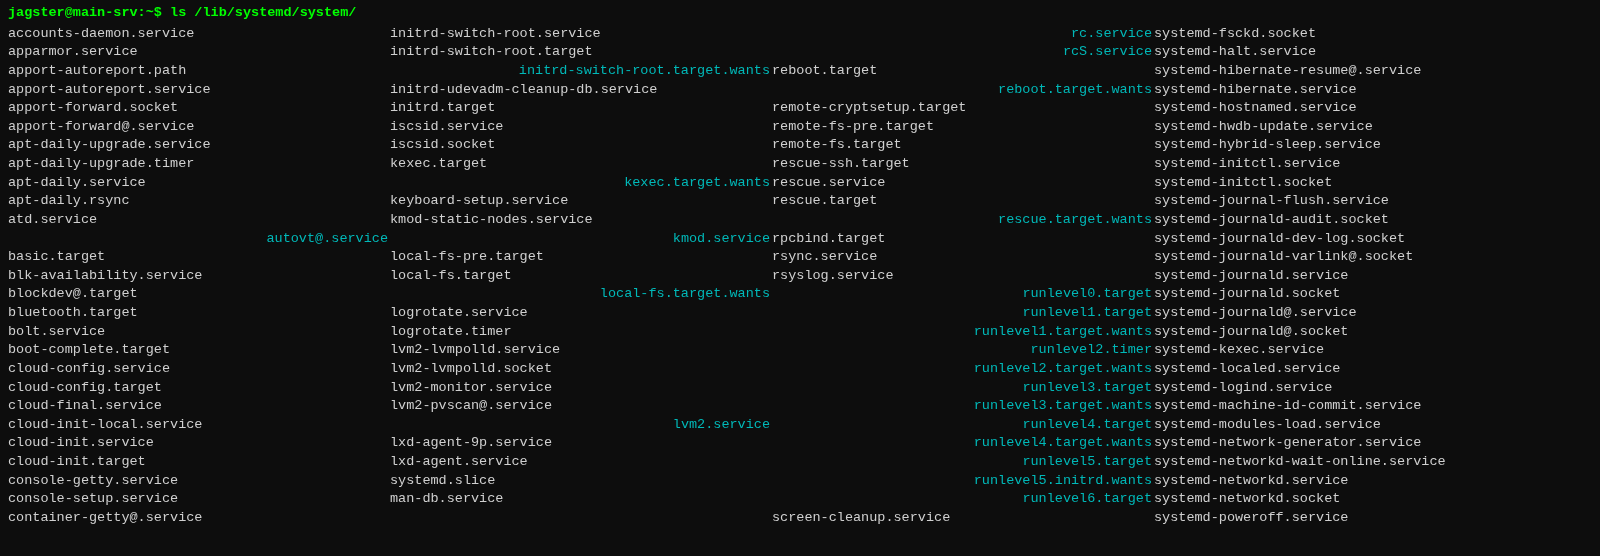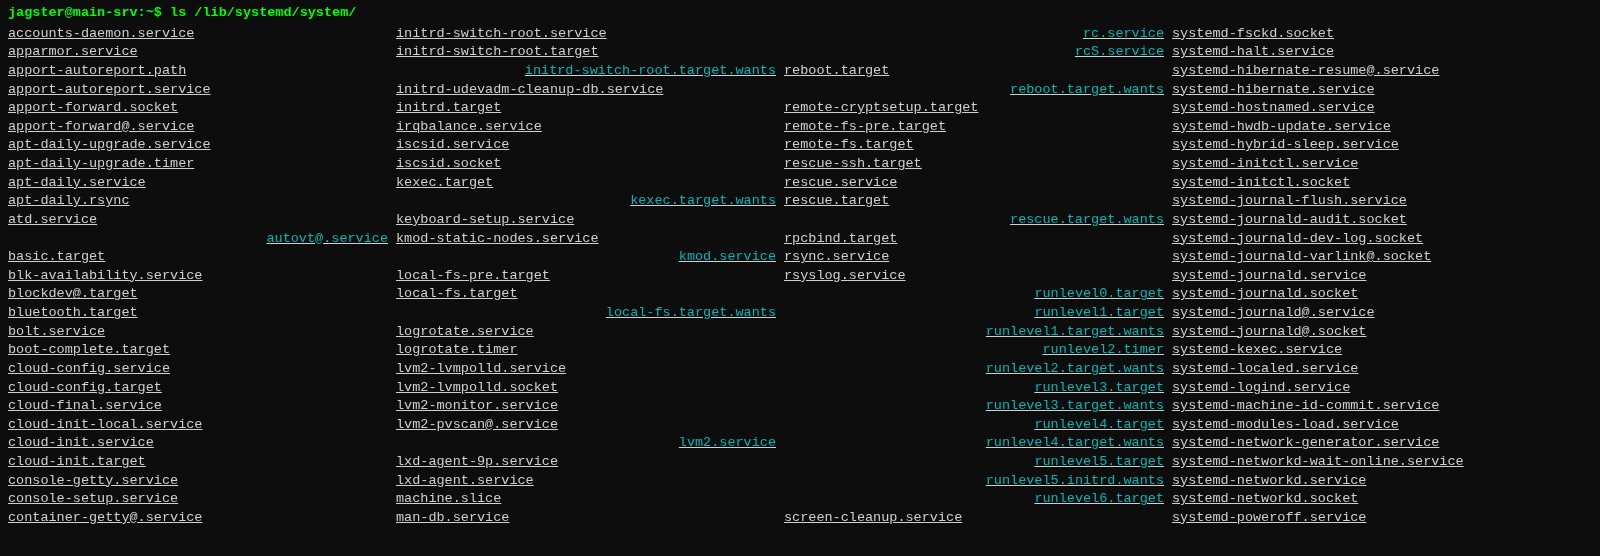--- a/index.html
+++ b/index.html
@@ -17,23 +17,22 @@
       line-height: 1.38;
     }
     .prompt-line {
       color: #00ff00;
       margin-bottom: 2px;
       font-weight: bold;
     }
     .columns {
       display: grid;
       grid-template-columns: 380px 380px 380px auto;
-      gap: 8px;
+      gap: 2px;
       margin-top: 0;
-      text-decoration: underline;
     }
     .col {
       display: flex;
       flex-direction: column;
     }
     .item {
       white-space: nowrap;
       padding: 0;
     }
     .cyan { color: #00b8b8; text-align: right; }
@@ -73,41 +72,40 @@
         <div class="item white">console-getty.service</div>
         <div class="item white">console-setup.service</div>
         <div class="item white">container-getty@.service</div>
       </div>
       <div class="col">
         <div class="item white">initrd-switch-root.service</div>
         <div class="item white">initrd-switch-root.target</div>
         <div class="item cyan">initrd-switch-root.target.wants</div>
         <div class="item white">initrd-udevadm-cleanup-db.service</div>
         <div class="item white">initrd.target</div>
-        <div class="item white">irqbalance.service</div>
         <div class="item white">iscsid.service</div>
         <div class="item white">iscsid.socket</div>
         <div class="item white">kexec.target</div>
         <div class="item cyan">kexec.target.wants</div>
         <div class="item white">keyboard-setup.service</div>
         <div class="item white">kmod-static-nodes.service</div>
         <div class="item cyan">kmod.service</div>
         <div class="item white">local-fs-pre.target</div>
         <div class="item white">local-fs.target</div>
         <div class="item cyan">local-fs.target.wants</div>
         <div class="item white">logrotate.service</div>
         <div class="item white">logrotate.timer</div>
         <div class="item white">lvm2-lvmpolld.service</div>
         <div class="item white">lvm2-lvmpolld.socket</div>
         <div class="item white">lvm2-monitor.service</div>
         <div class="item white">lvm2-pvscan@.service</div>
         <div class="item cyan">lvm2.service</div>
         <div class="item white">lxd-agent-9p.service</div>
         <div class="item white">lxd-agent.service</div>
-        <div class="item white">machine.slice</div>
+        <div class="item white">systemd.slice</div>
         <div class="item white">man-db.service</div>
       </div>
       <div class="col">
         <div class="item cyan">rc.service</div>
         <div class="item cyan">rcS.service</div>
         <div class="item white">reboot.target</div>
         <div class="item cyan">reboot.target.wants</div>
         <div class="item white">remote-cryptsetup.target</div>
         <div class="item white">remote-fs-pre.target</div>
         <div class="item white">remote-fs.target</div>

